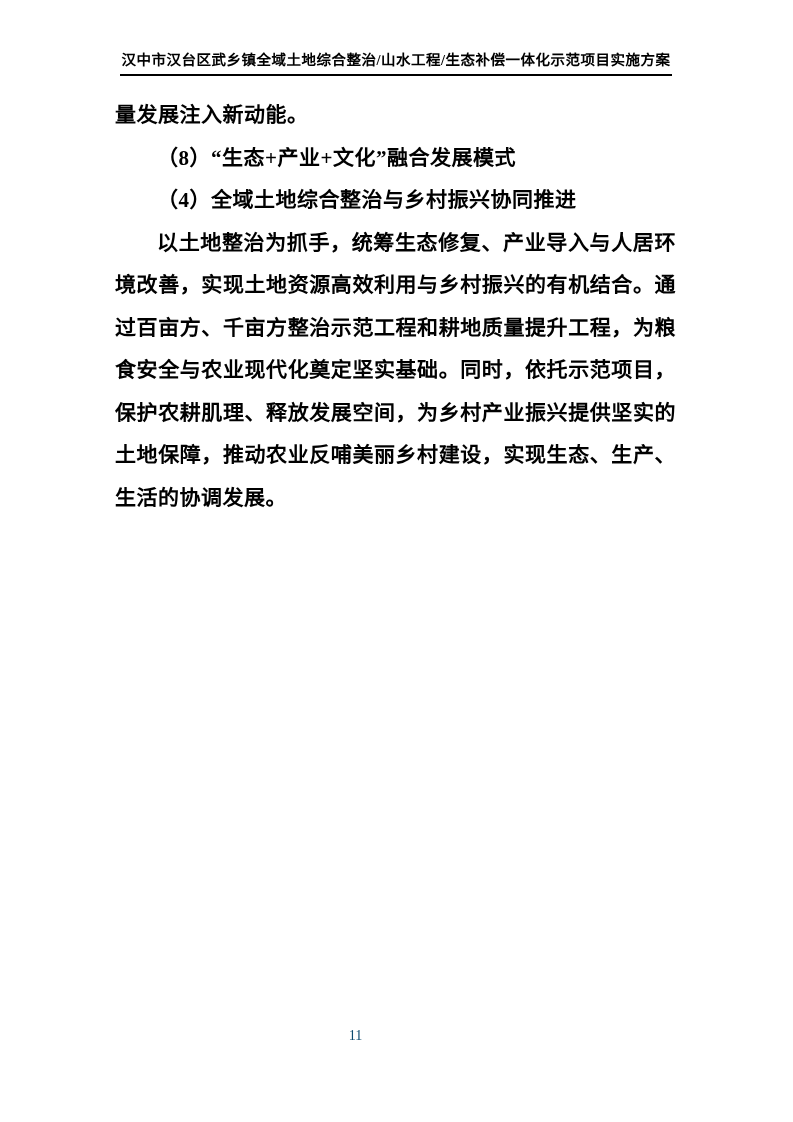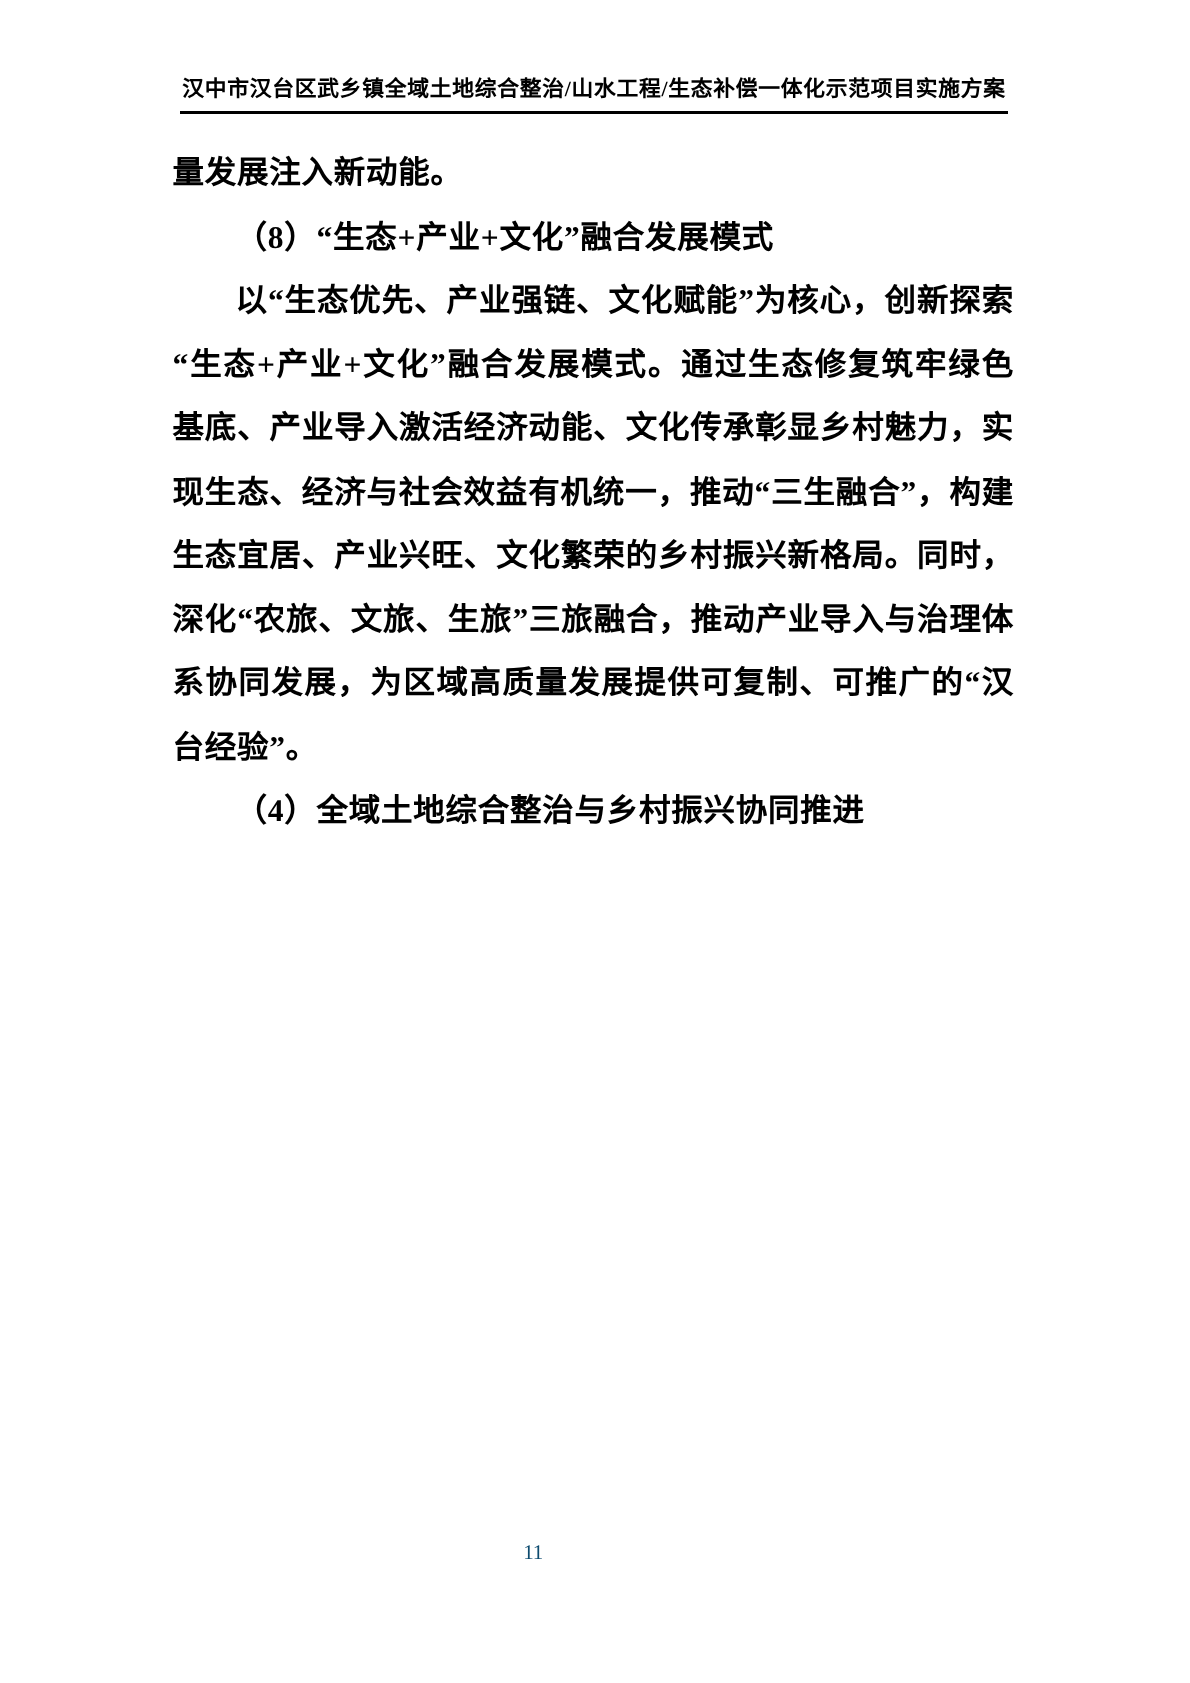--- a/index.html
+++ b/index.html
@@ -63,19 +63,19 @@
 </head>
 <body>
 
 <div class="page">
 
   <div class="doc-header">汉中市汉台区武乡镇全域土地综合整治/山水工程/生态补偿一体化示范项目实施方案</div>
 
   <div class="doc-body">
     <p class="para no-indent">量发展注入新动能。</p>
     <p class="para">（8）“生态+产业+文化”融合发展模式</p>
-    <p class="para">以“生态优先、产业强链、文化赋能”为核心，创新探索“生态+产业+文化”融合发展模式。通过生态修复筑牢绿色基底、产业导入激活经济动能、文化传承彰显乡村魅力，实现生态、经济与社会效益有机统一，推动“三生融合”，构建生态宜居、产业兴旺、文化繁荣的乡村振兴新格局。同时，深化“农旅、文旅、生旅”三旅融合，推动产业导入与治理体系协同发展，为区域高质量发展提供可复制、可推广的“汉台经验”。</p>
     <p class="para">（4）全域土地综合整治与乡村振兴协同推进</p>
+    <p class="para">以土地整治为抓手，统筹生态修复、产业导入与人居环境改善，实现土地资源高效利用与乡村振兴的有机结合。通过百亩方、千亩方整治示范工程和耕地质量提升工程，为粮食安全与农业现代化奠定坚实基础。同时，依托示范项目，保护农耕肌理、释放发展空间，为乡村产业振兴提供坚实的土地保障，推动农业反哺美丽乡村建设，实现生态、生产、生活的协调发展。</p>
   </div>
 
   <div class="page-number">11</div>
 
 </div>
 
 </body></html>

